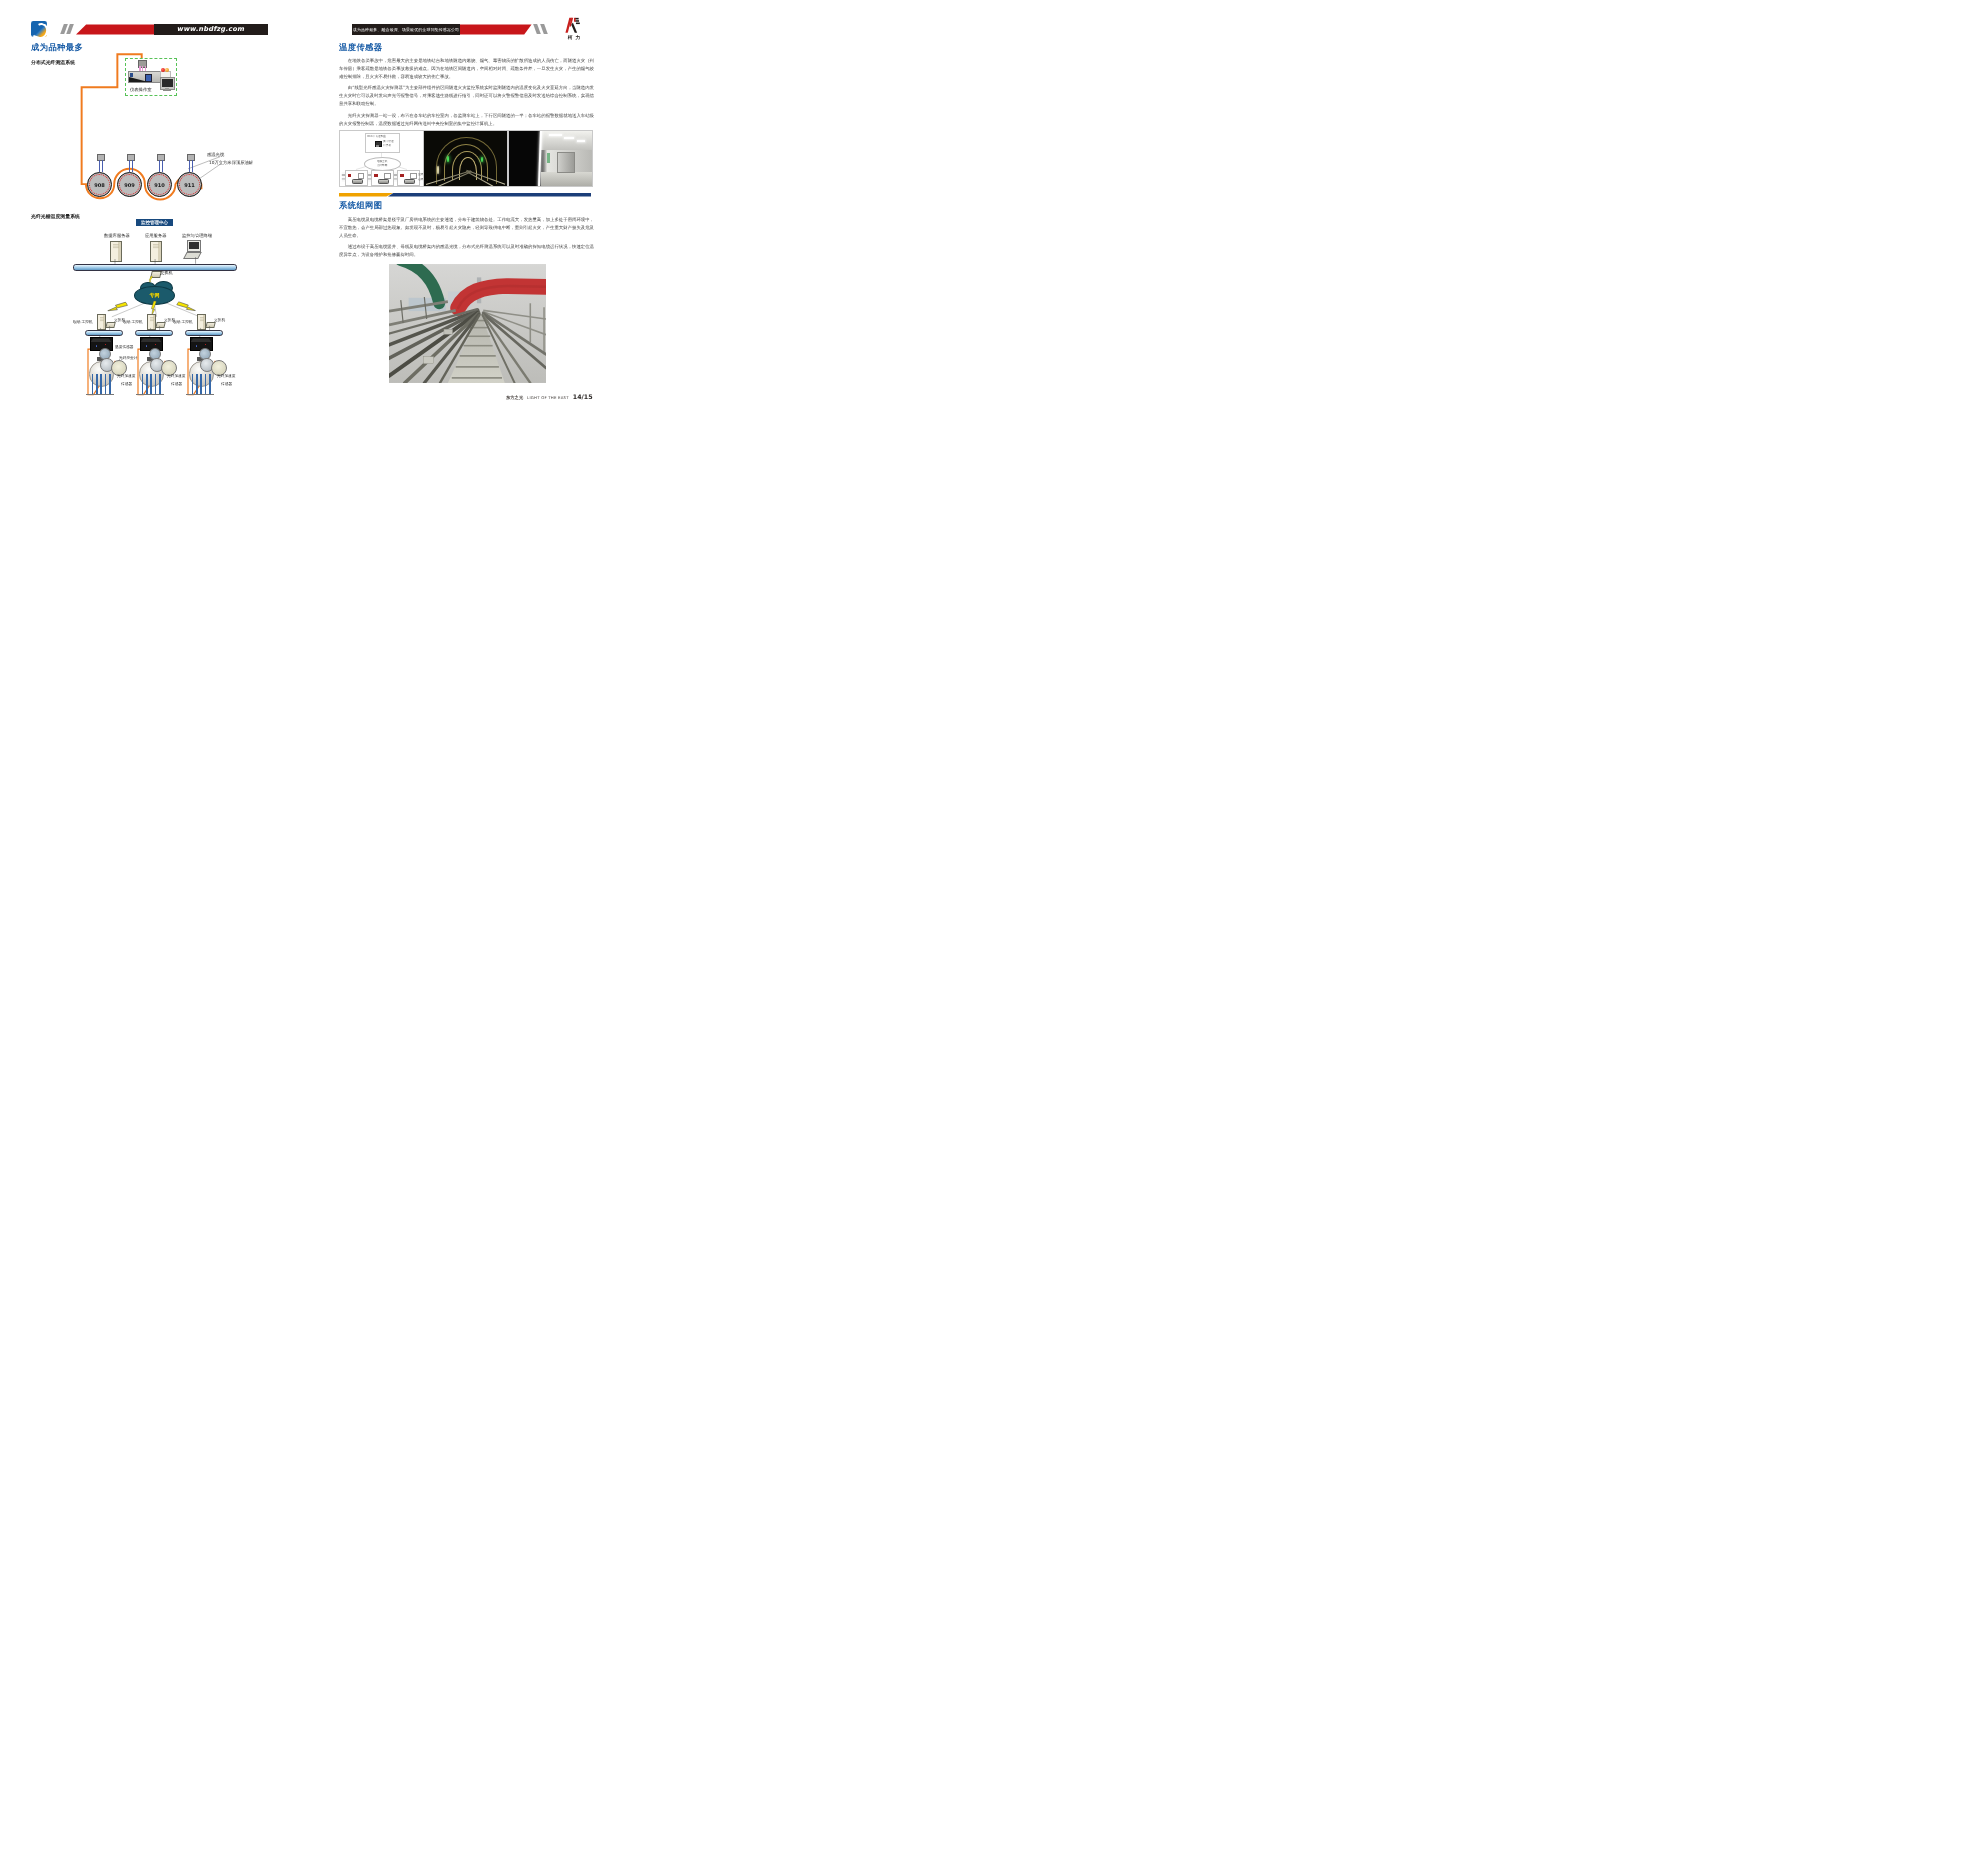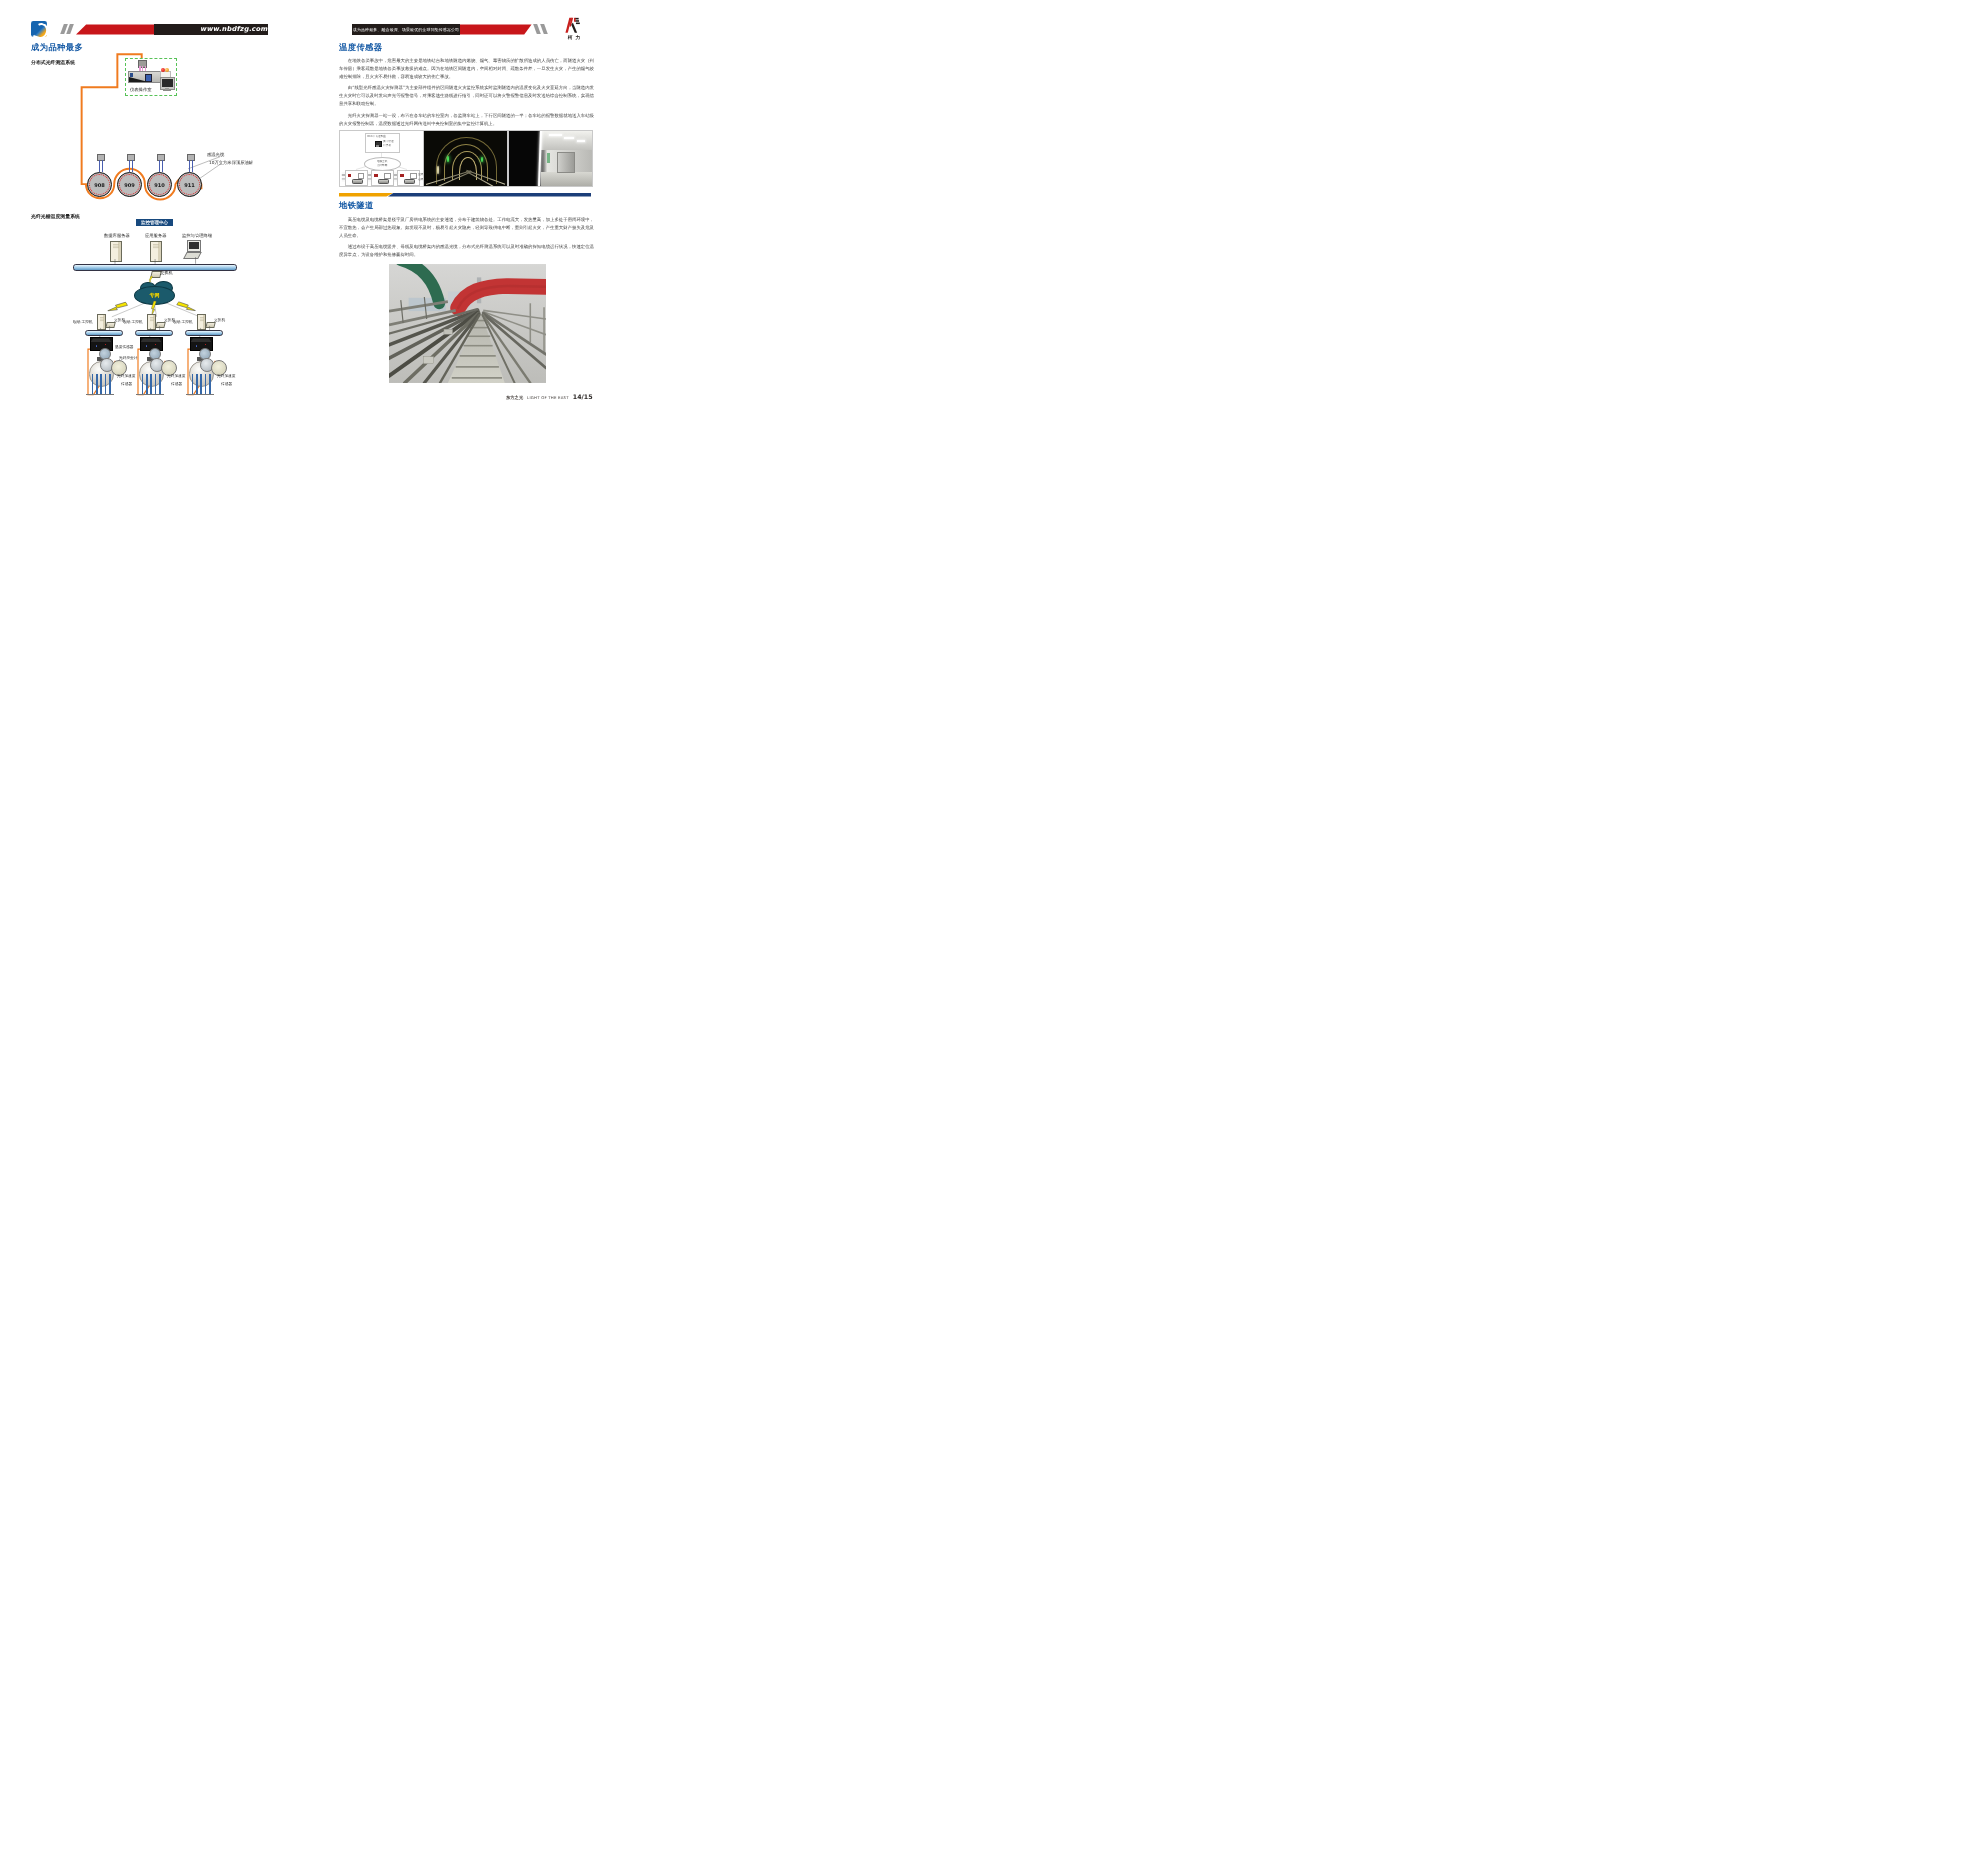--- a/index.html
+++ b/index.html
@@ -7,21 +7,21 @@
         font-family:"DejaVu Sans","Liberation Sans",sans-serif;color:#3c3c3c;}
   .abs{position:absolute;}
   
   .logo-df{left:31px;top:21px;width:15.7px;height:16px;border-radius:2.4px;
     background:linear-gradient(135deg,#1565b0 0%,#1565b0 55%,#2f7cc2 60%,#f2a51a 78%,#f7c21f 100%);overflow:hidden;}
   .logo-df i{position:absolute;left:2.8px;top:2px;width:10.2px;height:11.8px;border:2px solid #fff;
     border-radius:50% 50% 50% 0;border-left-color:transparent;transform:rotate(18deg);}
   .slash{background:#9a9a9a;}
   .hdr-red-l{left:76px;top:24.4px;width:78px;height:10.2px;background:#c8161a;
     clip-path:polygon(13% 0,100% 0,100% 100%,0 100%);}
-  .hdr-black-l{left:154px;top:24.4px;width:114px;height:10.2px;background:#221c1a;display:flex;align-items:center;justify-content:flex-end;}
+  .hdr-black-l{left:154px;top:24.4px;width:114px;height:10.2px;background:#221c1a;display:flex;align-items:center;justify-content:center;}
   .hdr-black-l span{color:#fff;font-weight:bold;font-style:italic;font-size:6.7px;letter-spacing:0.2px;}
   .hdr-black-r{left:352px;top:24.4px;width:108px;height:10.2px;background:#221c1a;display:flex;align-items:center;justify-content:center;}
   .hdr-black-r span{color:#fff;font-size:3.9px;letter-spacing:0.2px;white-space:nowrap;}
   .hdr-red-r{left:460px;top:24.4px;width:73px;height:10.2px;background:#c8161a;
     clip-path:polygon(0 0,98% 0,88% 100%,0 100%);}
   .keli{left:560px;top:17.3px;width:28px;height:23px;text-align:center;}
   .keli .zh{position:absolute;left:0;right:0;top:16.5px;font-weight:bold;font-size:4.7px;color:#221c1a;letter-spacing:3.1px;padding-left:3.1px;}
   
   .h1{font-weight:bold;font-size:8.3px;color:#175ba6;letter-spacing:0.4px;}
   .h2{font-weight:bold;font-size:4.9px;color:#222;}
@@ -425,21 +425,21 @@
     <div class="striplight" style="left:66%;top:6.3px;width:10.2px;height:1.6px;"></div>
     <div class="striplight" style="left:82%;top:9.4px;width:7.9px;height:1.2px;"></div>
     <div class="floorp"></div>
     <div style="position:absolute;left:46%;top:40%;width:3.1px;height:10.2px;background:#47a060;opacity:.7;"></div>
     <div style="position:absolute;left:58%;top:38%;width:15.7px;height:19px;background:linear-gradient(90deg,#cfcfcb,#9b9b97);border:0.4px solid #8a8a86;"></div>
   </div>
 
   <div class="abs" style="left:339px;top:193px;width:54px;height:3.5px;background:#f0a200;clip-path:polygon(0 0,100% 0,88% 100%,0 100%);"></div>
   <div class="abs" style="left:388px;top:193px;width:203px;height:3.5px;background:#1c3e79;clip-path:polygon(2.6% 0,100% 0,100% 100%,0 100%);"></div>
 
-  <div class="abs h1" style="left:339px;top:200px;">地铁隧道</div>
+  <div class="abs h1" style="left:339px;top:200px;">系统组网图</div>
   <div class="abs bodytext" style="left:339px;top:216px;">
     <p>高压电缆及电缆桥架是楼宇及厂房供电系统的主要通道，分布于建筑物各处。工作电流大，发热量高，加上多处于密闭环境中，不宜散热，会产生局部过热现象。如发现不及时，极易引起火灾隐患，轻则导致供电中断，重则引起火灾，产生重大财产损失及危及人员生命。</p>
     <p>通过布设于高压电缆竖井、母线及电缆桥架内的感温光缆，分布式光纤测温系统可以及时准确的探知电缆运行状况，快速定位温度异常点，为设备维护和抢修赢得时间。</p>
   </div>
 
   <div class="abs pframe" style="left:389px;top:264px;width:157px;height:119px;border:none;">
     <svg width="157" height="119" viewBox="0 0 400 303">
       <defs>
         <linearGradient id="sky" x1="0" y1="0" x2="0" y2="1">
           <stop offset="0" stop-color="#d6d6d4"></stop>

